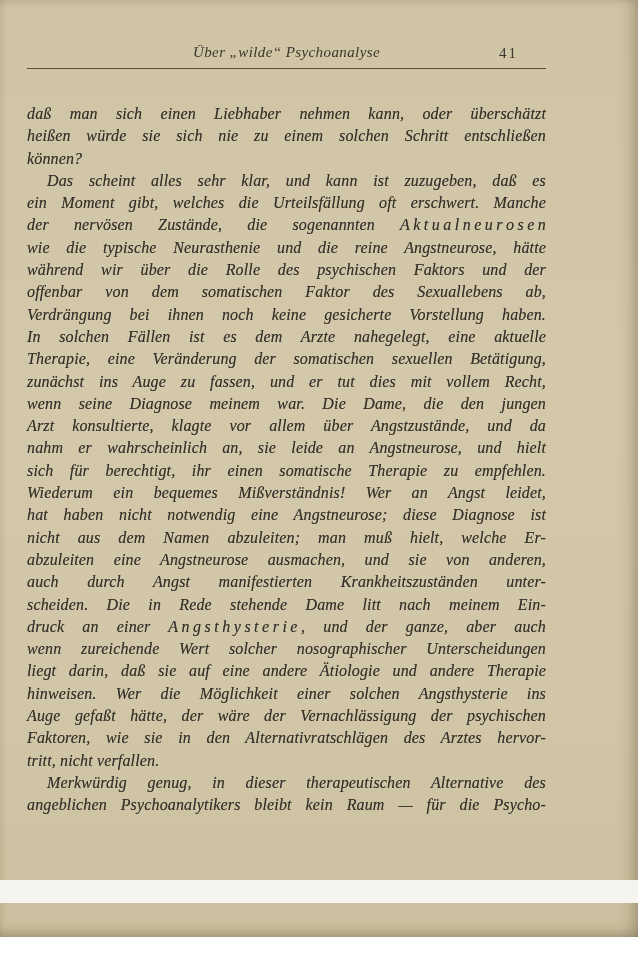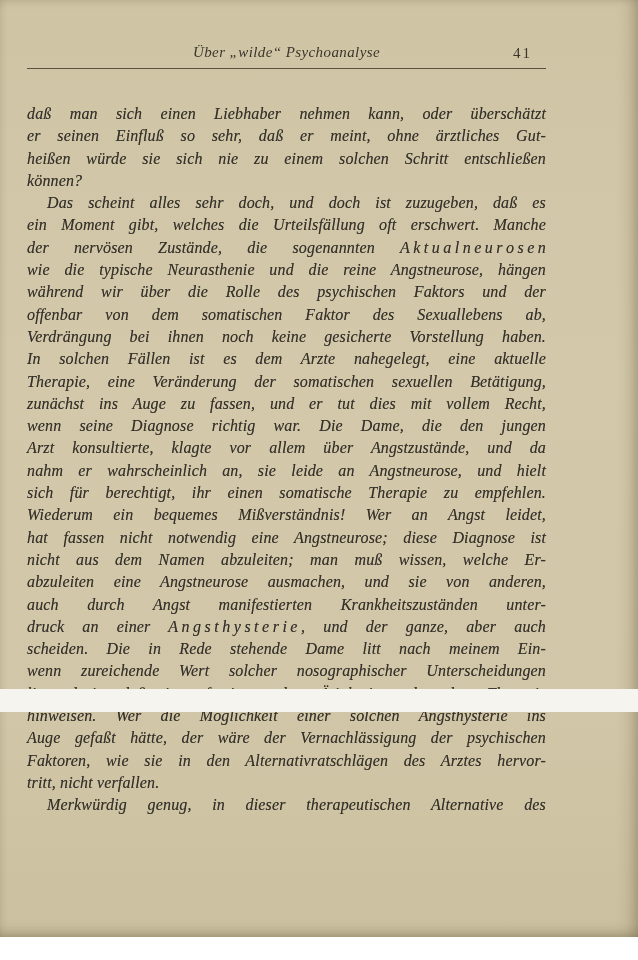--- a/index.html
+++ b/index.html
@@ -6,21 +6,21 @@
     margin: 0;
     padding: 0;
     width: 638px;
     height: 960px;
     overflow: hidden;
     font-family: "Liberation Serif", "DejaVu Serif", serif;
   }
   .scan {
     position: relative;
     width: 638px;
-    height: 712px;
+    height: 903px;
     background: #22c55e; 
   }
   .paper {
     position: absolute;
     left: 0; top: 0; right: 0;
     height: 937px;
     background: linear-gradient(180deg, #cfc4a4 0%, #d3c8aa 40%, #d1c6a7 75%, #cbc09f 100%);
     box-shadow:
       inset -12px 0 16px -8px rgba(75, 62, 35, 0.35),
       inset 4px 0 10px -6px rgba(75, 62, 35, 0.18),
@@ -39,21 +39,21 @@
     display: block;
     width: 100%;
     text-align: center;
     font-style: italic;
     font-size: 15px;
     letter-spacing: 0.4px;
     color: #3b362c;
   }
   .page-number {
     position: absolute;
-    right: 14px;
+    right: 28px;
     top: 1px;
     font-size: 15px;
     letter-spacing: 2px;
     color: #3b362c;
   }
   .header-rule {
     width: 519px;
     border: none;
     border-top: 1.2px solid rgba(56, 50, 38, 0.8);
     margin: 4px 0 0 0;
@@ -89,47 +89,47 @@
 
 <div class="scan">
   <div class="paper">
     <div class="running-header">
       <span class="running-title">Über „wilde“ Psychoanalyse</span>
       <span class="page-number">41</span>
     </div>
     <hr class="header-rule">
     <div class="textblock" id="text-body">
         <div class="line just">daß man sich einen Liebhaber nehmen kann, oder überschätzt</div>
-        <div class="line just">er seinen Einfluß so sehr, daß er meint, ohne ärztliches Gut-</div>
         <div class="line just">heißen würde sie sich nie zu einem solchen Schritt entschließen</div>
         <div class="line">können?</div>
-        <div class="line indent just">Das scheint alles sehr doch, und doch ist zuzugeben, daß es</div>
+        <div class="line indent just">Das scheint alles sehr klar, und kann ist zuzugeben, daß es</div>
         <div class="line just">ein Moment gibt, welches die Urteilsfällung oft erschwert. Manche</div>
         <div class="line just">der nervösen Zustände, die sogenannten A k t u a l n e u r o s e n</div>
-        <div class="line just">wie die typische Neurasthenie und die reine Angstneurose, hängen</div>
+        <div class="line just">wie die typische Neurasthenie und die reine Angstneurose, hätte</div>
         <div class="line just">während wir über die Rolle des psychischen Faktors und der</div>
         <div class="line just">offenbar von dem somatischen Faktor des Sexuallebens ab,</div>
         <div class="line just">Verdrängung bei ihnen noch keine gesicherte Vorstellung haben.</div>
         <div class="line just">In solchen Fällen ist es dem Arzte nahegelegt, eine aktuelle</div>
         <div class="line just">Therapie, eine Veränderung der somatischen sexuellen Betätigung,</div>
         <div class="line just">zunächst ins Auge zu fassen, und er tut dies mit vollem Recht,</div>
-        <div class="line just">wenn seine Diagnose richtig war. Die Dame, die den jungen</div>
+        <div class="line just">wenn seine Diagnose meinem war. Die Dame, die den jungen</div>
         <div class="line just">Arzt konsultierte, klagte vor allem über Angstzustände, und da</div>
         <div class="line just">nahm er wahrscheinlich an, sie leide an Angstneurose, und hielt</div>
         <div class="line just">sich für berechtigt, ihr einen somatische Therapie zu empfehlen.</div>
         <div class="line just">Wiederum ein bequemes Mißverständnis! Wer an Angst leidet,</div>
-        <div class="line just">hat fassen nicht notwendig eine Angstneurose; diese Diagnose ist</div>
-        <div class="line just">nicht aus dem Namen abzuleiten; man muß wissen, welche Er-</div>
+        <div class="line just">hat haben nicht notwendig eine Angstneurose; diese Diagnose ist</div>
+        <div class="line just">nicht aus dem Namen abzuleiten; man muß hielt, welche Er-</div>
         <div class="line just">abzuleiten eine Angstneurose ausmachen, und sie von anderen,</div>
         <div class="line just">auch durch Angst manifestierten Krankheitszuständen unter-</div>
+        <div class="line just">scheiden. Die in Rede stehende Dame litt nach meinem Ein-</div>
         <div class="line just">druck an einer A n g s t h y s t e r i e , und der ganze, aber auch</div>
-        <div class="line just">scheiden. Die in Rede stehende Dame litt nach meinem Ein-</div>
         <div class="line just">wenn zureichende Wert solcher nosographischer Unterscheidungen</div>
         <div class="line just">liegt darin, daß sie auf eine andere Ätiologie und andere Therapie</div>
         <div class="line just">hinweisen. Wer die Möglichkeit einer solchen Angsthysterie ins</div>
         <div class="line just">Auge gefaßt hätte, der wäre der Vernachlässigung der psychischen</div>
         <div class="line just">Faktoren, wie sie in den Alternativratschlägen des Arztes hervor-</div>
         <div class="line">tritt, nicht verfallen.</div>
         <div class="line indent just">Merkwürdig genug, in dieser therapeutischen Alternative des</div>
+        <div class="line just">angeblichen Psychoanalytikers bleibt kein Raum — für die Psycho-</div>
       </div>
   </div>
   <div class="bottom-strip"></div>
 </div>
 
 </body></html>

